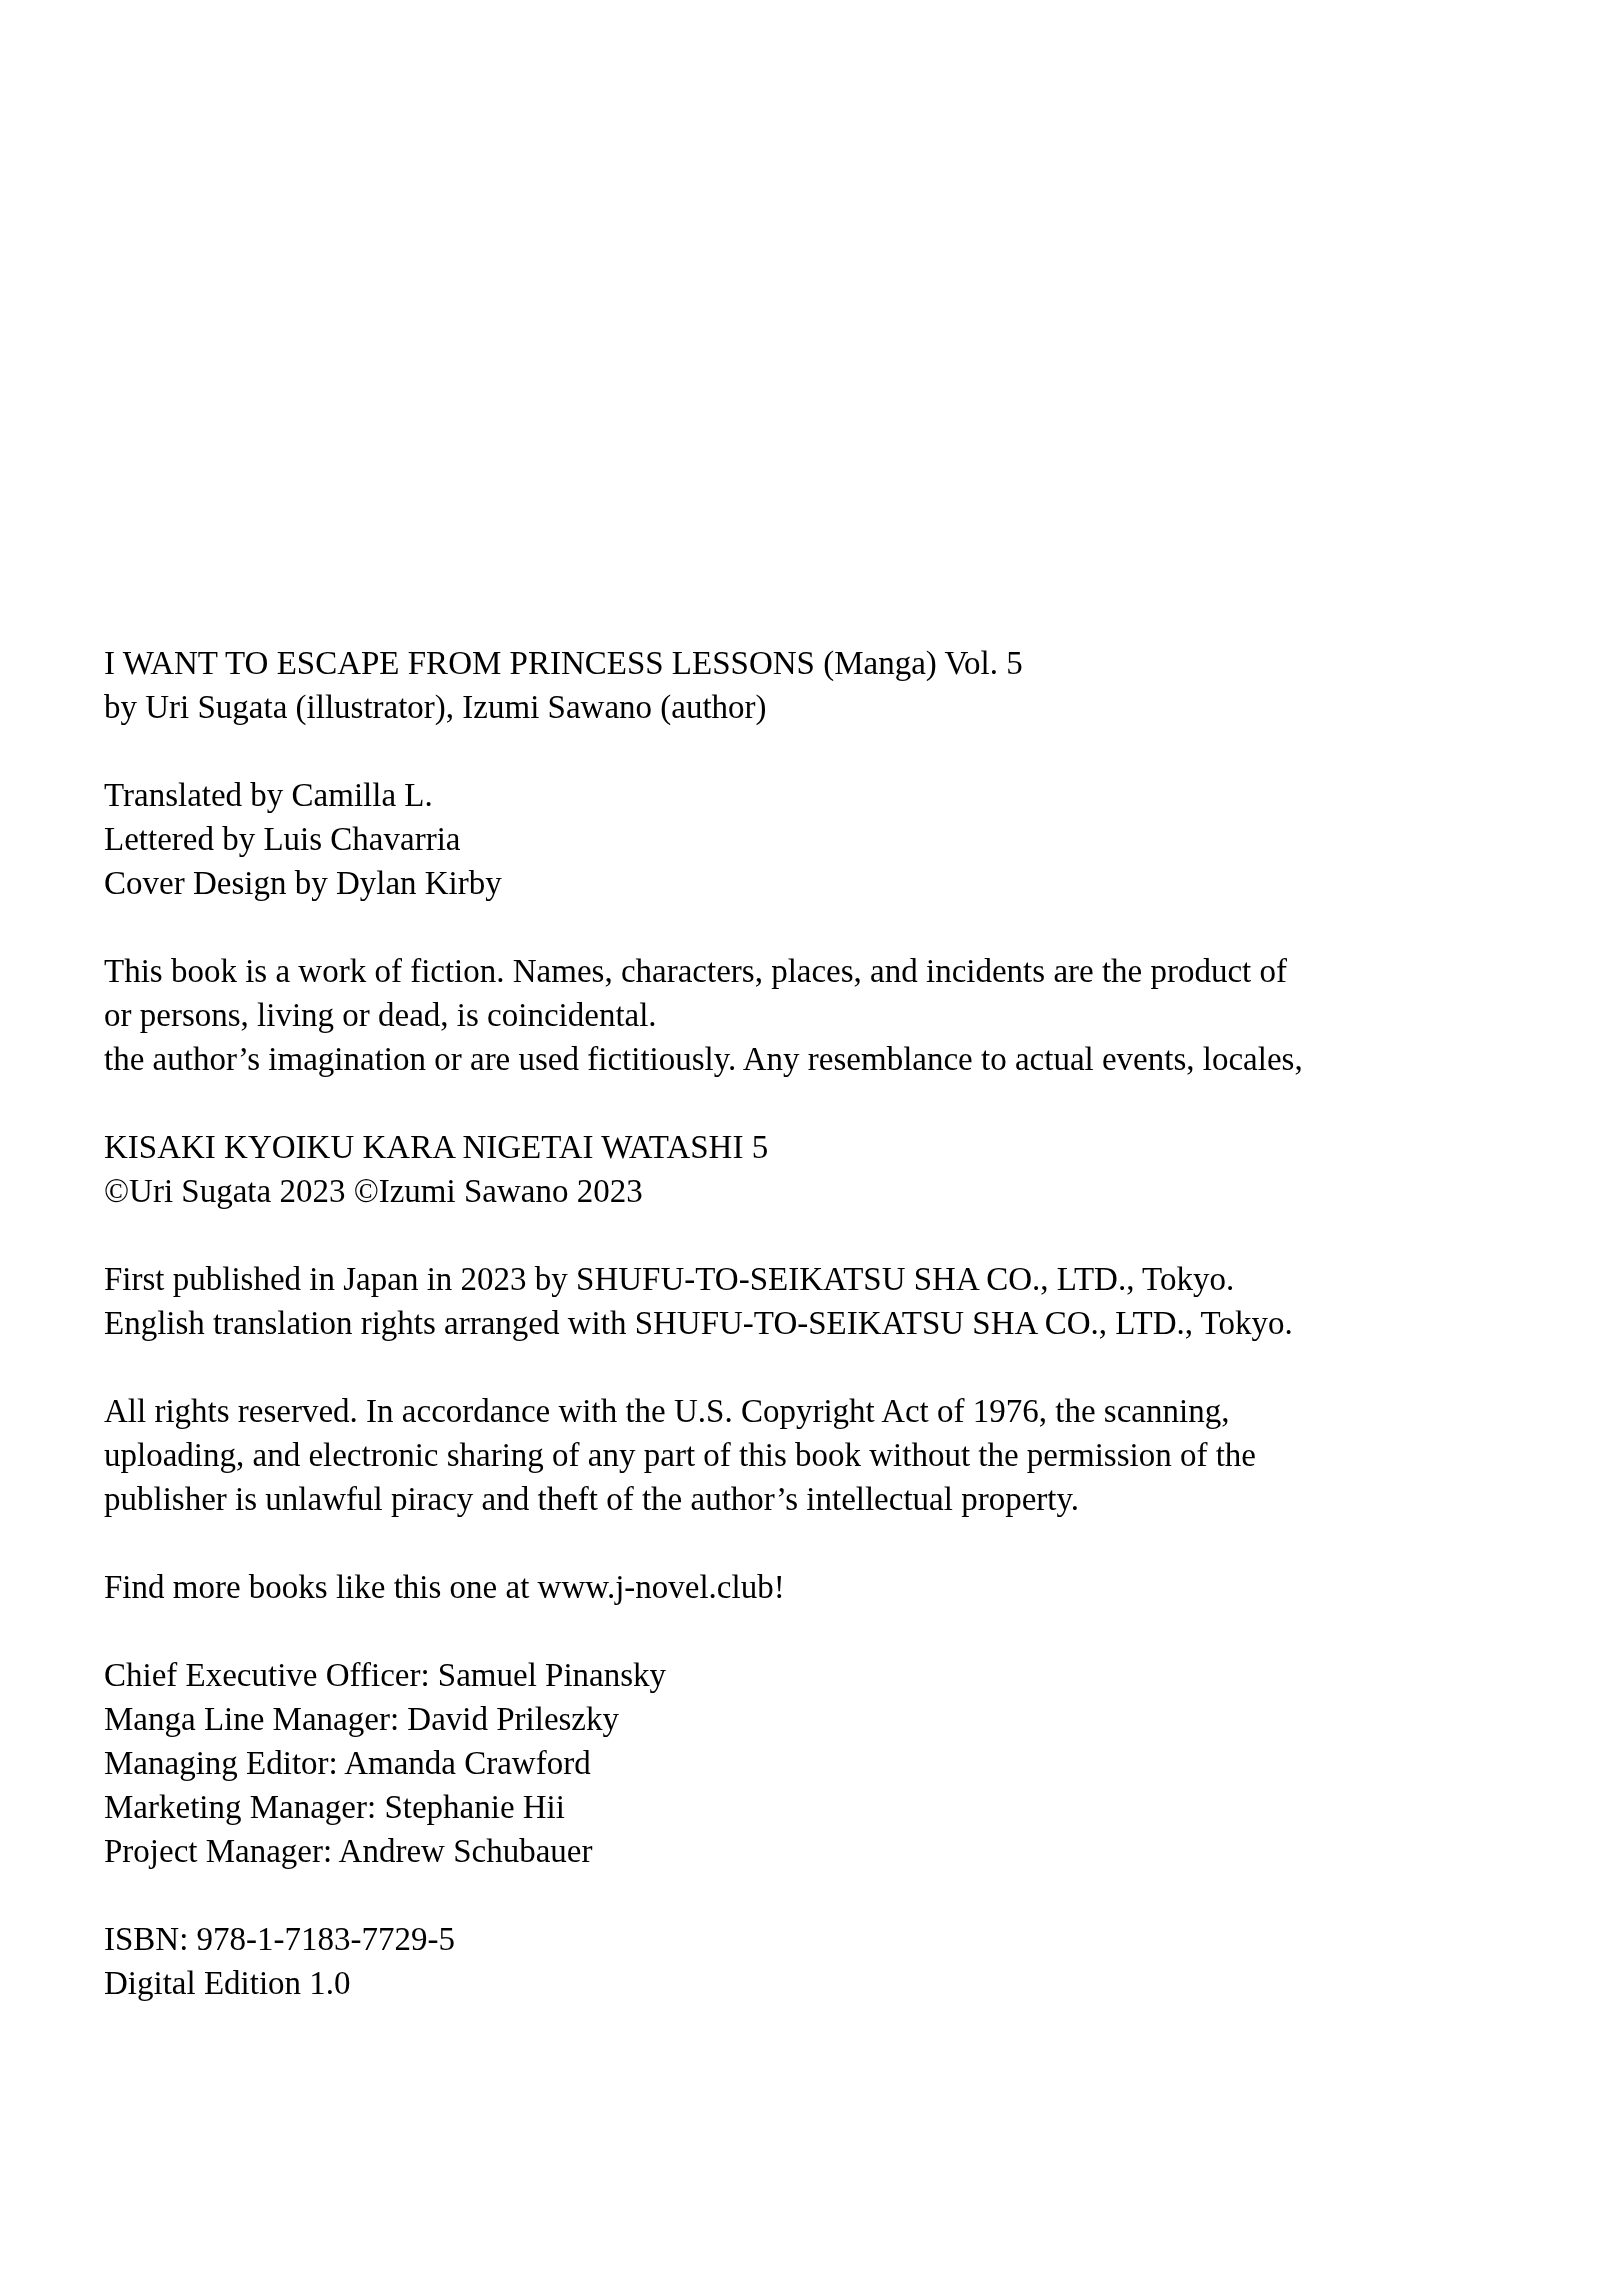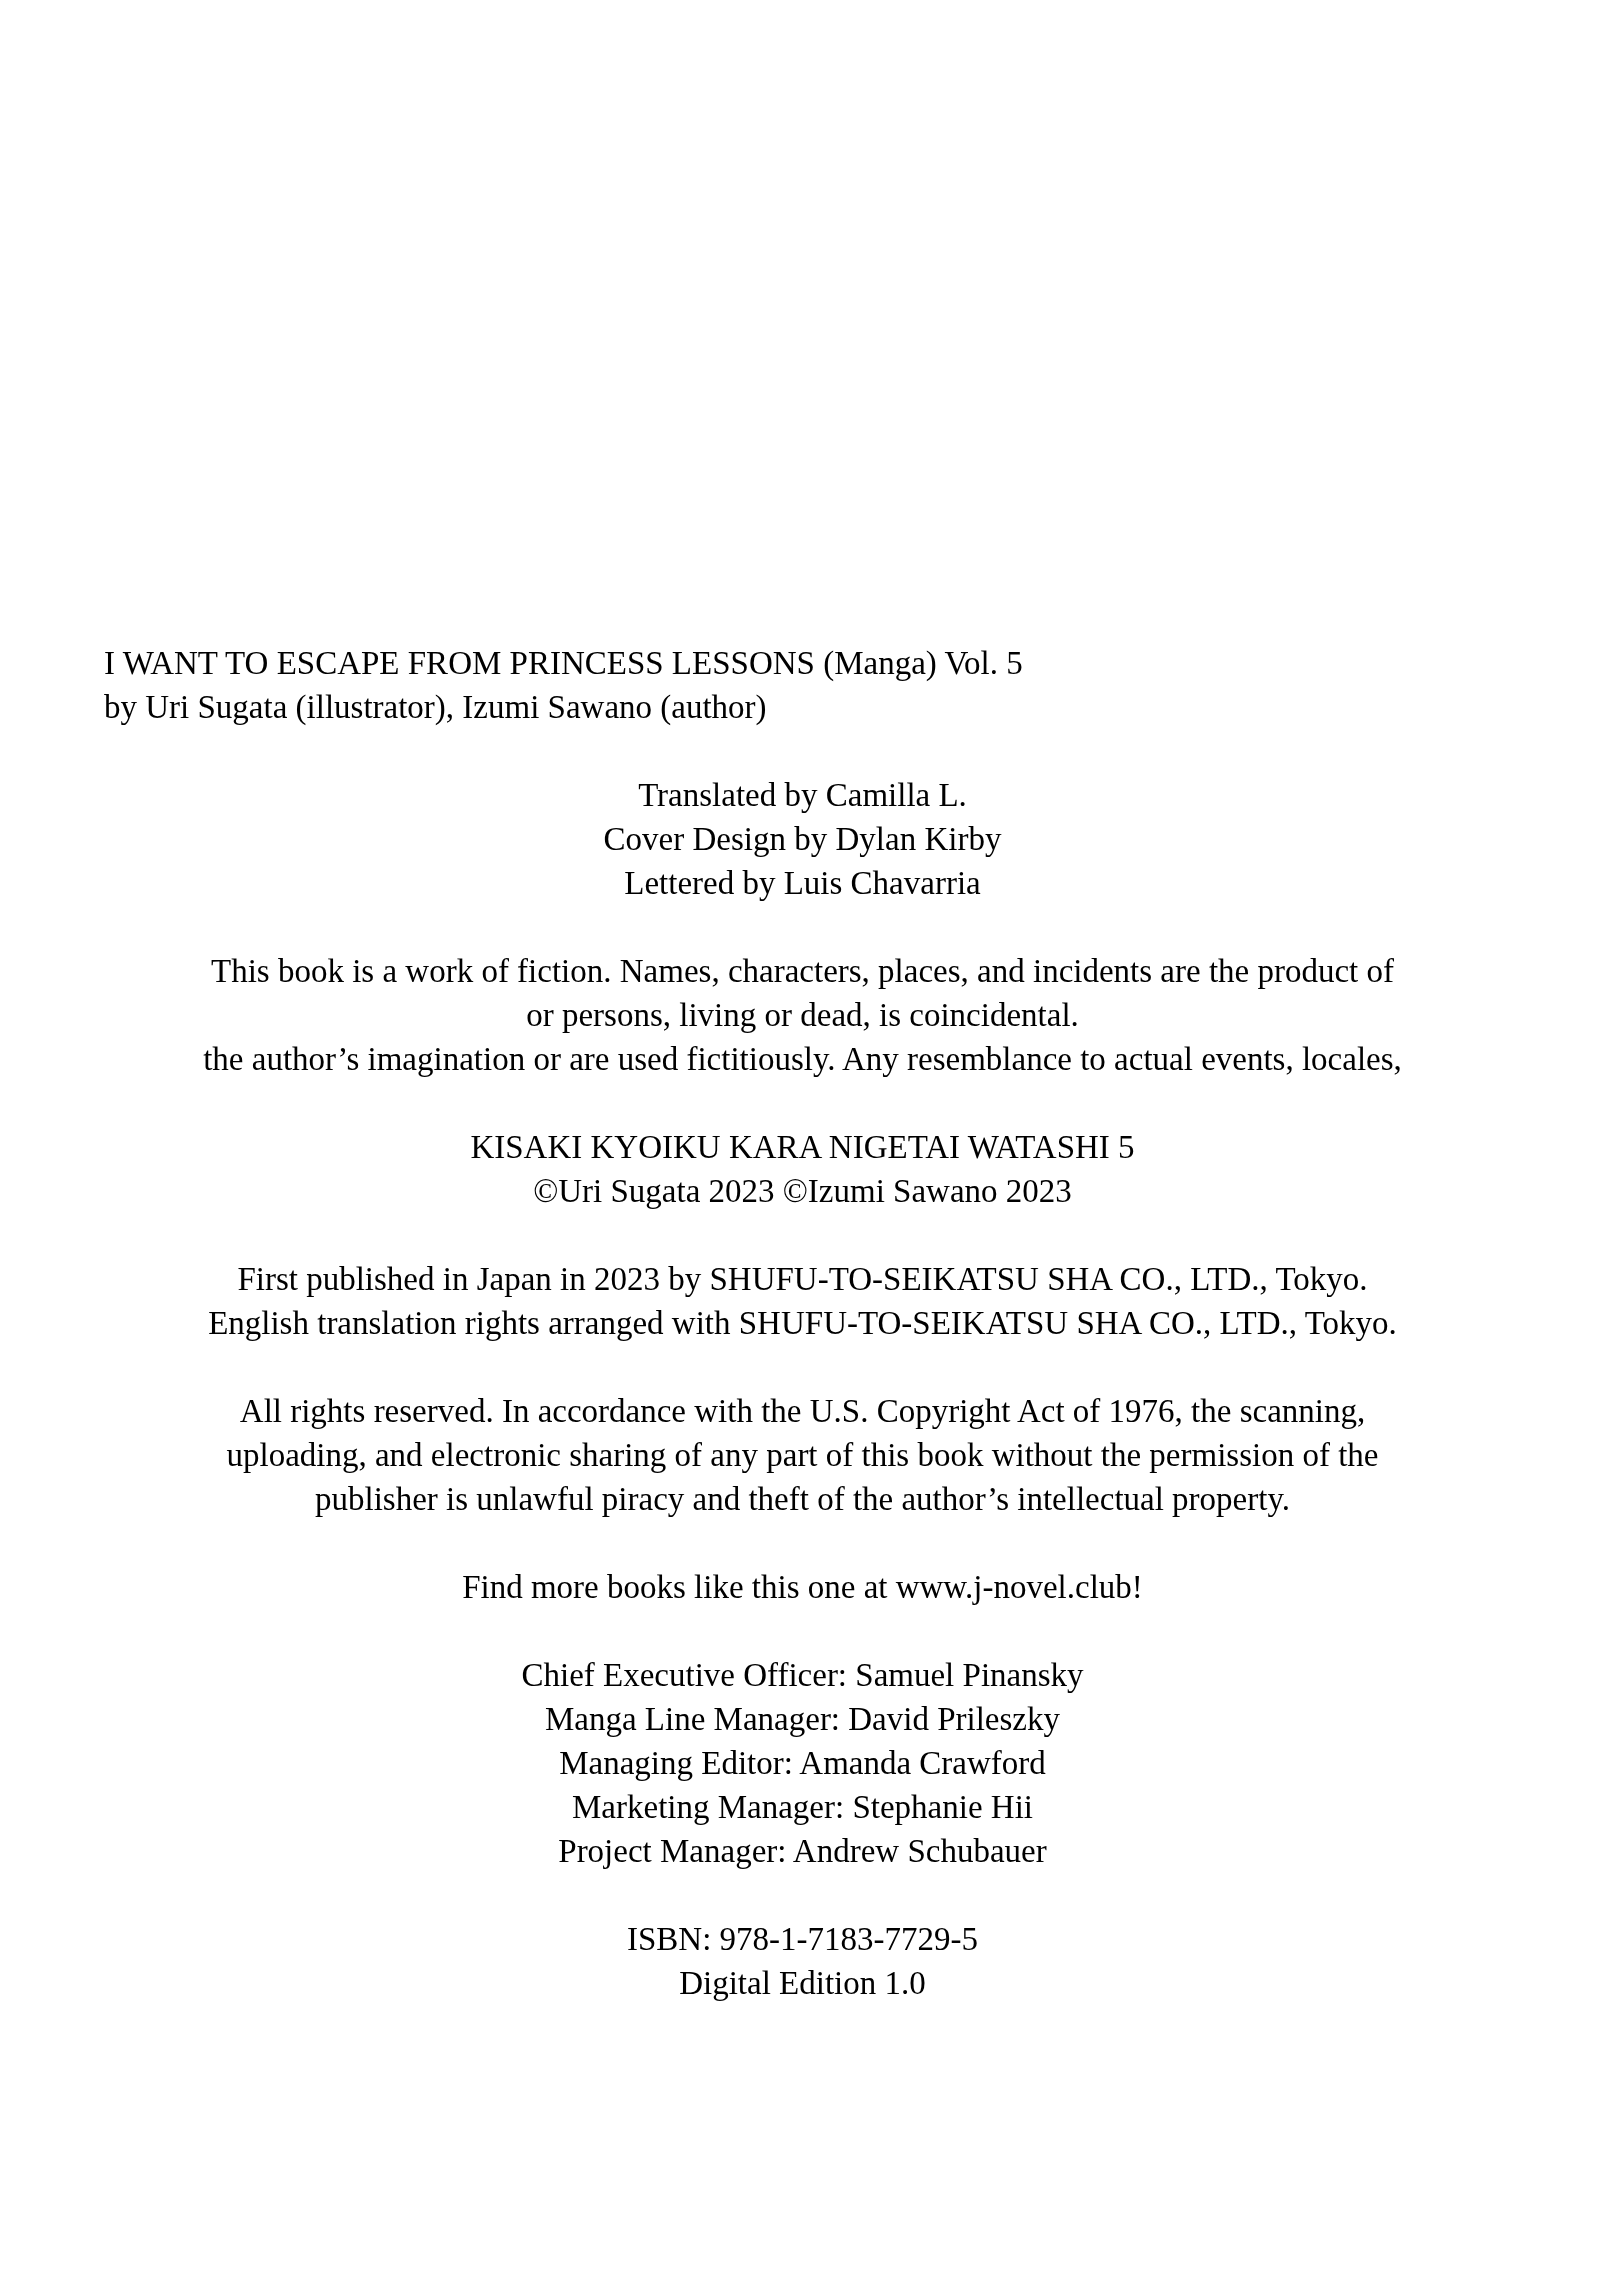--- a/index.html
+++ b/index.html
@@ -18,42 +18,42 @@
     line-height: 44px;
     overflow: hidden;
   }
   .content {
     position: absolute;
     left: 104px;
     top: 641px;
     width: 1397px;
   }
   .block { margin: 0; }
-  .block + .block { margin-top: 44px; text-align: center; } 
+  .block + .block { margin-top: 44px; } 
   .line {
     margin: 0;
     padding: 0;
     white-space: nowrap;
   }
 </style>
 </head>
 <body>
 
 <div class="page">
   <div class="content">
 
     <div class="block">
       <p class="line">I WANT TO ESCAPE FROM PRINCESS LESSONS (Manga) Vol. 5</p>
       <p class="line">by Uri Sugata (illustrator), Izumi Sawano (author)</p>
     </div>
 
     <div class="block">
       <p class="line">Translated by Camilla L.</p>
+      <p class="line">Lettered by Luis Chavarria</p>
       <p class="line">Cover Design by Dylan Kirby</p>
-      <p class="line">Lettered by Luis Chavarria</p>
     </div>
 
     <div class="block">
       <p class="line">This book is a work of fiction. Names, characters, places, and incidents are the product of</p>
       <p class="line">or persons, living or dead, is coincidental.</p>
       <p class="line">the author’s imagination or are used fictitiously. Any resemblance to actual events, locales,</p>
     </div>
 
     <div class="block">
       <p class="line">KISAKI KYOIKU KARA NIGETAI WATASHI 5</p>

